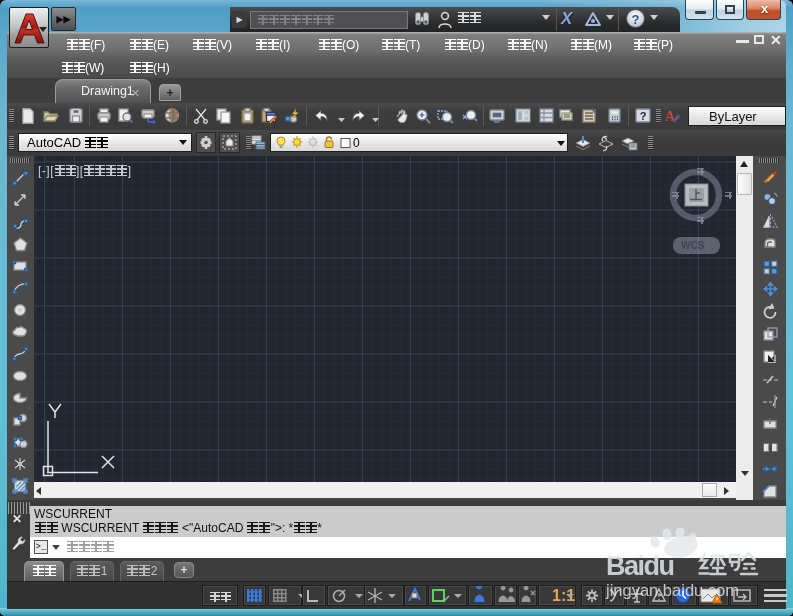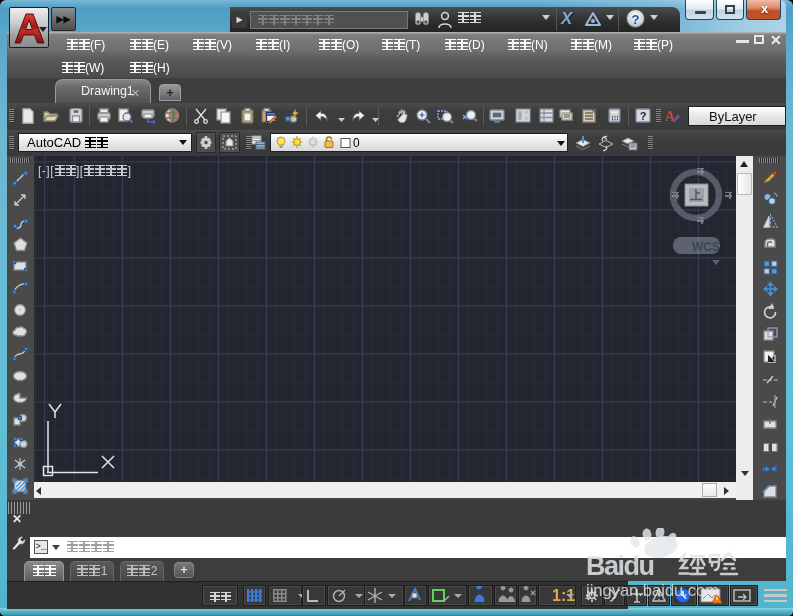--- a/index.html
+++ b/index.html
@@ -52,24 +52,24 @@
 #rbar{position:absolute;left:746px;top:0;width:33px;height:344px;background:#4a4a4a}
 #hscroll{position:absolute;left:27px;top:326px;width:702px;height:16px;background:#f0f0f0}
 
 #cmd{position:absolute;left:7px;top:500px;width:779px;height:58px;background:#3b3b3b}
 #cmdhist{position:absolute;left:23px;top:6px;width:756px;height:31px;background:#cbcbcb;color:#111;font-size:12px;font-family:"Liberation Sans",sans-serif;padding:1px 0 0 4px;line-height:14px}
 #cmdin{position:absolute;left:23px;top:37px;width:756px;height:21px;background:#fff}
 
 #ltabs{position:absolute;left:7px;top:558px;width:779px;height:23px;background:#3d3d3d}
 .ltab{position:absolute;top:3px;height:20px;border-radius:5px 5px 0 0;font-size:12px;text-align:center}
 
-#sbar{position:absolute;left:7px;top:581px;width:621px;height:28px;background:#323232;border-top:1px solid #1f1f1f}
+#sbar{position:absolute;left:7px;top:581px;width:779px;height:28px;background:#323232;border-top:1px solid #1f1f1f}
 .sbtn{position:absolute;top:3px;height:21px;border:1px solid #1d1d1d;box-shadow:inset 0 0 0 1px #4a4a4a;background:#383838}
 
-#wm{position:absolute;left:576px;top:528px;width:190px;height:70px;color:rgba(255,255,255,.62);pointer-events:none}
+#wm{position:absolute;left:596px;top:528px;width:190px;height:70px;color:rgba(255,255,255,.62);pointer-events:none}
 </style></head><body>
 <div id="win">
  <div class="abs" style="left:540px;top:0;width:246px;height:33px;background:linear-gradient(90deg,rgba(255,255,255,0) 0,rgba(230,245,252,.25) 55%,rgba(235,248,253,.5) 85%,rgba(240,250,255,.55) 100%);border-radius:0 6px 0 0"></div>
  <div id="tdark"></div>
  <div id="abtn"><svg width="38" height="39" viewBox="0 0 38 39">
         <defs>
           <linearGradient id="ag" x1="0" y1="0" x2="0" y2="1">
             <stop offset="0" stop-color="#e04038"></stop>
             <stop offset=".45" stop-color="#a01818"></stop>
             <stop offset=".55" stop-color="#c03028"></stop>
@@ -436,21 +436,21 @@
      <svg class="abs" style="left:631px;top:8px" width="70" height="95" viewBox="0 0 70 95">
        <circle cx="31" cy="31" r="23" fill="none" stroke="rgba(148,156,168,.45)" stroke-width="6.5"></circle>
        <rect x="20" y="20" width="23" height="22" fill="#b7bcc3" stroke="#888"></rect>
        <rect x="24" y="24" width="15" height="14" fill="#9ba1aa"></rect>
        <path d="M31 25 v10 M25 35.5 h12 M31 29 h4" stroke="#555" stroke-width="1.5" fill="none"></path>
      </svg>
      <div class="abs cj sm" style="left:662px;top:12px;color:#868e98;width:7px;height:7px;opacity:.8"></div>
      <div class="abs cj sm" style="left:637px;top:36px;color:#868e98;width:7px;height:7px;opacity:.8"></div>
      <div class="abs cj sm" style="left:690px;top:36px;color:#868e98;width:7px;height:7px;opacity:.8"></div>
      <div class="abs cj sm" style="left:662px;top:61px;color:#868e98;width:7px;height:7px;opacity:.8"></div>
-     <div class="abs" style="left:639px;top:81px;width:47px;height:17px;background:rgba(150,158,170,.5);border-radius:8px;color:#3f4550;font-size:12px;font-weight:bold;text-align:right;padding:3px 0 0 8px">WCS <span style="display:inline-block;width:0;height:0;border-left:4px solid transparent;border-right:4px solid transparent;border-top:5px solid #5a616c;margin-left:2px"></span></div>
+     <div class="abs" style="left:639px;top:81px;width:47px;height:17px;background:rgba(150,158,170,.5);border-radius:8px;color:#3f4550;font-size:10px;font-weight:bold;text-align:left;padding:3px 0 0 8px">WCS <span style="display:inline-block;width:0;height:0;border-left:4px solid transparent;border-right:4px solid transparent;border-top:5px solid #5a616c;margin-left:2px"></span></div>
      <svg class="abs" style="left:0;top:240px" width="95" height="85" viewBox="0 0 95 85">
        <g stroke="#e2e2e2" stroke-width="1.5" fill="none">
         <path d="M14 77 V25 M13 76.5 H64"></path>
         <rect x="9.5" y="70.5" width="9" height="9"></rect>
         <path d="M15 8 l6 8 m6 -8 l-6 8 m0 0 v6"></path>
         <path d="M68 60 l12 12 m0 -12 l-12 12"></path>
        </g>
      </svg>
    </div>
    <div id="vscroll">
@@ -539,20 +539,21 @@
      <div class="abs" style="left:668px;top:1px;width:15px;height:14px;background:linear-gradient(180deg,#fdfdfd,#e8e8e8);border:1px solid #aaa"></div>
      <div class="abs" style="left:690px;top:5px;width:0;height:0;border-top:4px solid transparent;border-bottom:4px solid transparent;border-left:5px solid #333"></div>
    </div>
  </div>
  <div id="cmd">
   <div class="abs" style="left:1px;top:2px;width:22px;height:12px;background:repeating-linear-gradient(90deg,#9a9a9a 0 1px,#3b3b3b 1px 3px),repeating-linear-gradient(0deg,#9a9a9a 0 1px,#3b3b3b 1px 3px)"></div>
   <div class="abs" style="left:5px;top:12px;width:14px;height:14px;color:#e8e8e8;font-size:12px;font-weight:bold">✕</div>
   <svg class="abs" style="left:4px;top:36px" width="17" height="17" viewBox="0 0 17 17">
         <path d="M3 14 L9 8 a4 4 0 0 0 5 -5 l-2.5 2.5 -2 -2 L12 1 a4 4 0 0 0 -5 5 L 1.5 12.5 z" fill="#e8e8e8" stroke="#666" stroke-width=".7"></path>
       </svg>
+  <div id="cmdhist">WSCURRENT<br><span class="cj"></span><span class="cj"></span>&nbsp;WSCURRENT&nbsp;<span class="cj"></span><span class="cj"></span><span class="cj"></span>&nbsp;&lt;"AutoCAD&nbsp;<span class="cj"></span><span class="cj"></span>"&gt;:&nbsp;*<span class="cj"></span><span class="cj"></span>*</div>
   <div id="cmdin">
     <div class="abs" style="left:4px;top:3px;width:14px;height:14px;border:1px solid #555;background:#e8e8e8;color:#222;font-size:9px;line-height:13px;text-align:center;font-family:'Liberation Mono',monospace">&gt;_</div>
     <div class="abs" style="left:22px;top:8px;width:0;height:0;border-left:4px solid transparent;border-right:4px solid transparent;border-top:5px solid #444"></div>
     <div class="abs" style="left:36px;top:3px;color:#9a9a9a;font-style:italic;font-size:12px"><span class="cj"></span><span class="cj"></span><span class="cj"></span><span class="cj"></span></div>
   </div>
  </div>
  <div id="ltabs">
   <div class="ltab" style="left:17px;width:40px;background:linear-gradient(180deg,#8a8a8a,#5e5e5e);border:1px solid #999;border-bottom:none;color:#fff;font-weight:bold;line-height:19px"><span class="cj"></span><span class="cj"></span></div>
   <div class="ltab" style="left:63px;width:44px;background:linear-gradient(180deg,#5a5a5a,#474747);border:1px solid #666;border-bottom:none;color:#c2c2c2;line-height:19px"><span class="cj"></span><span class="cj"></span>1</div>
   <div class="ltab" style="left:113px;width:44px;background:linear-gradient(180deg,#5a5a5a,#474747);border:1px solid #666;border-bottom:none;color:#c2c2c2;line-height:19px"><span class="cj"></span><span class="cj"></span>2</div>

